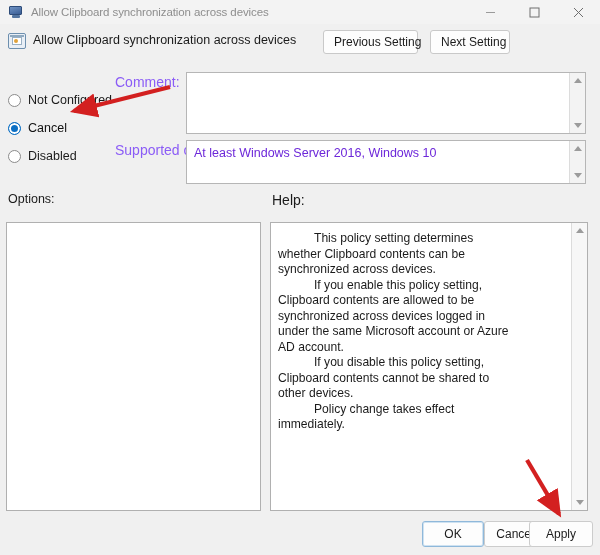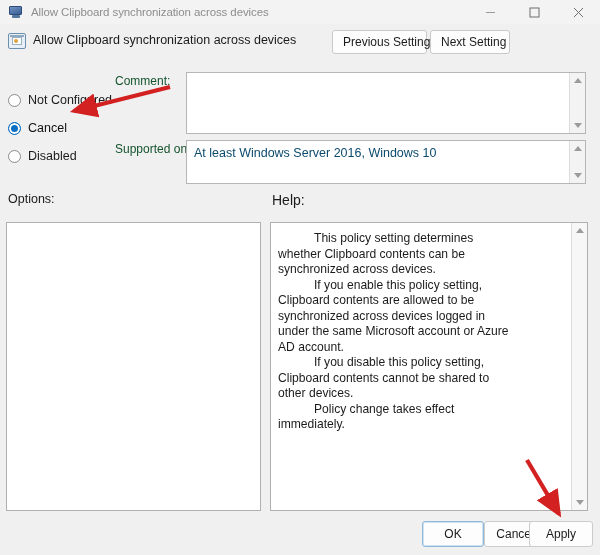--- a/index.html
+++ b/index.html
@@ -98,21 +98,21 @@
     background: #fdfdfd;
     border: 1px solid #c9c9c9;
     border-radius: 3px;
     font-family: "Liberation Sans", sans-serif;
     font-size: 12px;
     color: #1b1b1b;
     cursor: default;
     padding: 0 10px;
     white-space: nowrap;
   }
-  #btn-prev { left: 332px; width: 95px; text-align: center; }
+  #btn-prev { left: 323px; width: 95px; text-align: center; }
   #btn-next { left: 430px; width: 80px; }
 
   
   .radio-group { position: absolute; left: 8px; top: 88px; width: 100px; }
   .radio-row {
     display: flex; align-items: center;
     height: 24px; margin-bottom: 4px;
   }
   .radio-mark {
     width: 13px; height: 13px; border-radius: 50%;
@@ -125,40 +125,40 @@
     border: 1px solid #0b6fc4;
     background: #0b6fc4;
     box-shadow: inset 0 0 0 2px #ffffff;
   }
   .radio-label { font-size: 12.5px; white-space: nowrap; }
   .radio-row.checked .radio-label { color: #111; }
 
   
   .field-label {
     position: absolute;
-    font-size: 12px; color: #14532d;
+    font-size: 14px; color: #8b5cf6;
     white-space: nowrap;
   }
   #lbl-comment { left: 115px; top: 74px; }
   #lbl-supported { left: 115px; top: 142px; }
 
   .boxfield {
     position: absolute;
     background: #ffffff;
     border: 1px solid #b6b6b6;
     display: flex;
   }
   #fld-comment { left: 186px; top: 72px; width: 400px; height: 62px; }
   #fld-supported { left: 186px; top: 140px; width: 400px; height: 44px; }
 
   .boxfield .content {
     flex: 1 1 auto;
     padding: 5px 7px;
     font-size: 12.5px;
-    color: #0c4a6e;
+    color: #6d28d9;
     overflow: hidden;
     line-height: 15px;
   }
   .vscroll {
     flex: none;
     width: 16px;
     background: #f3f3f3;
     border-left: 1px solid #dcdcdc;
     display: flex; flex-direction: column;
     justify-content: space-between;

